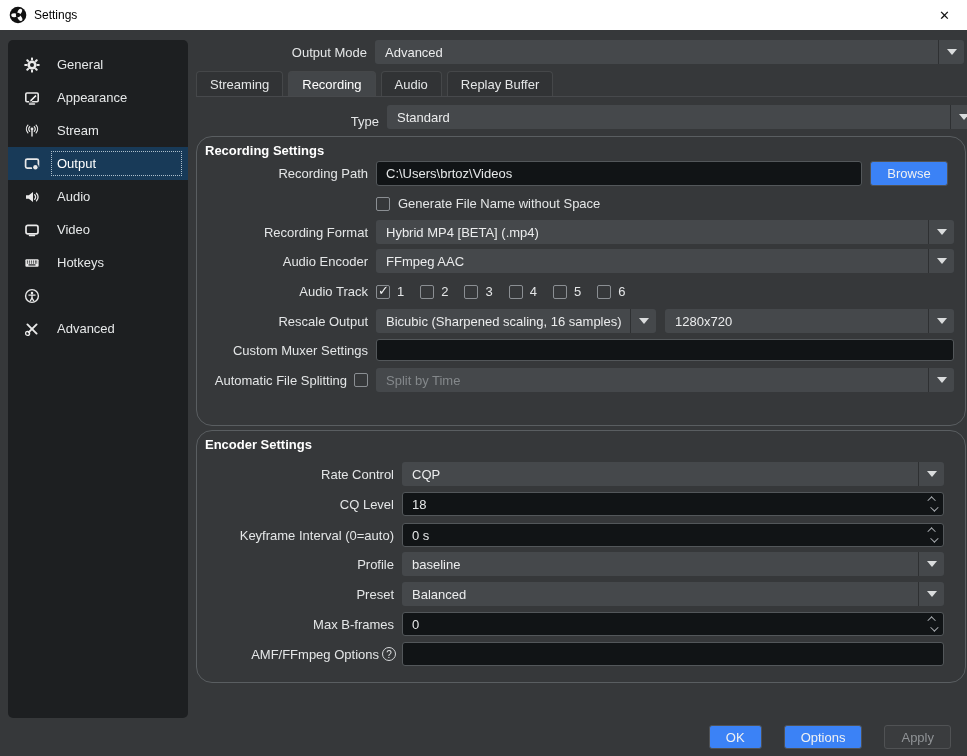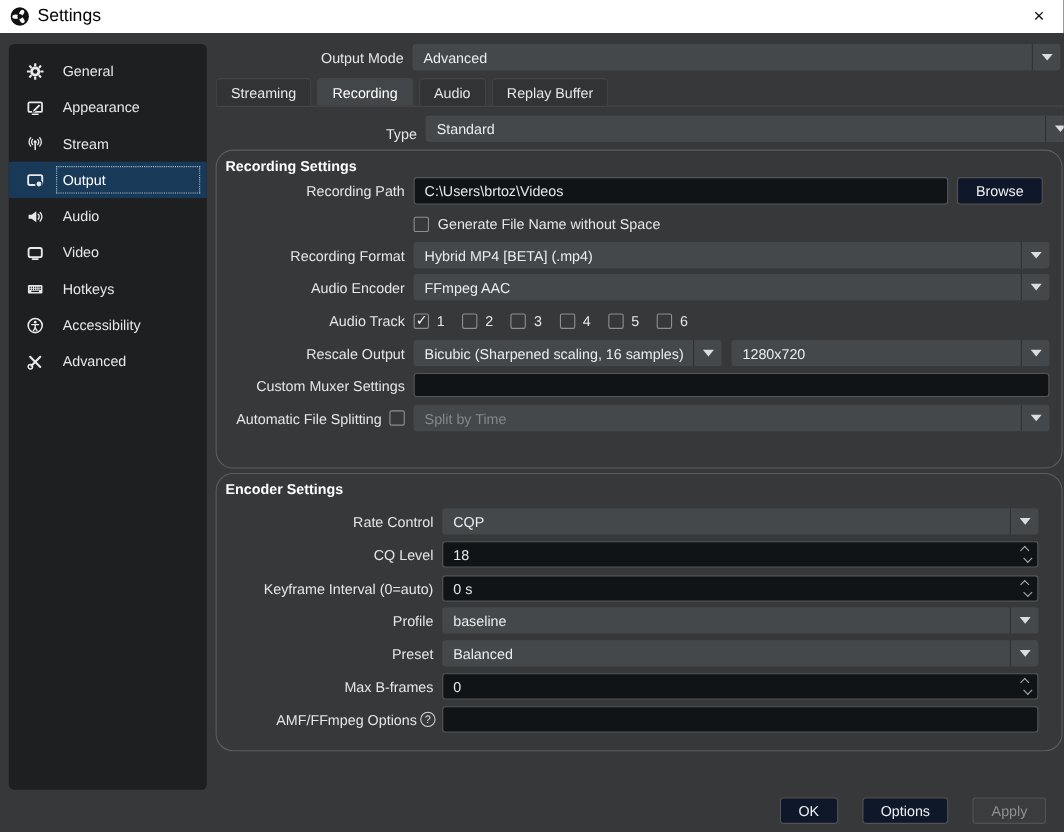--- a/index.html
+++ b/index.html
@@ -5,21 +5,21 @@
   * { margin:0; padding:0; box-sizing:border-box; }
   html,body { width:967px; height:756px; }
   body {
     font-family:"Liberation Sans","DejaVu Sans",sans-serif;
     font-size:13px; color:#e4e6e7; background:#36383a; overflow:hidden;
   }
   
   .titlebar { height:30px; background:#ffffff; color:#000;
     display:flex; align-items:center; padding-left:9px; position:relative; }
   .titlebar .obs-logo { width:18px; height:18px; margin-right:7px; }
-  .titlebar .win-title { font-size:16px; color:#000; }
+  .titlebar .win-title { font-size:12px; color:#000; }
   .close-btn { position:absolute; right:0; top:0; width:45px; height:30px;
     display:flex; align-items:center; justify-content:center; font-size:13px; color:#111; cursor:pointer; }
   
   .dialog { position:relative; height:726px; background:#36383a; }
   
   .sidebar { position:absolute; left:8px; top:10px; width:180px; height:678px;
     background:#1d1f21; border-radius:5px; padding-top:8px; }
   .side-item { height:33px; display:flex; align-items:center; padding:0 6px 0 16px; cursor:pointer; }
   .side-item .sicon { width:16px; height:16px; flex:0 0 16px; margin-right:11px; }
   .side-item .slabel { flex:1; padding:4px 5px; border:1px dotted transparent; color:#e6e8e9; }
@@ -43,21 +43,21 @@
   .spin { position:relative; }
   .spin .spinner { position:absolute; right:7px; top:0; height:100%; display:flex;
     flex-direction:column; align-items:center; justify-content:center; gap:4px; }
   .chev { width:6px; height:6px; border-left:1.6px solid #a8acb0; border-top:1.6px solid #a8acb0; }
   .chev.up { transform:rotate(45deg) translateY(2px); }
   .chev.down { transform:rotate(225deg) translateY(2px); }
   .checkbox { width:14px; height:14px; border:1px solid #8b8f93; border-radius:2px;
     background:transparent; position:relative; cursor:pointer; flex:0 0 14px; }
   .checkbox.checked::after { content:"✓"; position:absolute; left:1px; top:-3px;
     font-size:13px; color:#f2f3f4; font-weight:bold; }
-  .btn { height:24px; background:#0f172a; border:1px solid #505254; border-radius:3px;
+  .btn { height:24px; background:#3b82f6; border:1px solid #505254; border-radius:3px;
     color:#f0f1f2; display:flex; align-items:center; justify-content:center; cursor:pointer; }
   .btn.disabled { color:#8f9295; background:#3a3c3e; }
   
   .tabbar { position:absolute; left:0; top:41px; width:771px; height:26px; display:flex;
     gap:5px; border-bottom:1px solid #47494c; }
   .tab { height:25px; padding:0 13px; background:#313335; border:1px solid #454749;
     border-bottom:none; border-radius:4px 4px 0 0; display:flex; align-items:center;
     color:#e4e6e7; cursor:pointer; }
   .tab.selected { background:#434649; color:#ffffff; }
   
@@ -191,21 +191,20 @@
       <svg class="sicon" viewBox="0 0 16 16">
         <circle cx="8" cy="8" r="6.4" fill="none" stroke="#e9e9e9" stroke-width="1.4"></circle>
         <circle cx="8" cy="4.9" r="1.25" fill="#e9e9e9"></circle>
         <g stroke="#e9e9e9" stroke-width="1.3" fill="none" stroke-linecap="round">
           <path d="M4.9 7.1h6.2"></path>
             <path d="M8 7.1v3"></path>
           <path d="M8 10.1l-1.6 2.5"></path>
             <path d="M8 10.1l1.6 2.5"></path>
         </g>
       </svg>
-      <span class="slabel">Accessibility</span>
     </div>
 
     <div class="side-item">
       <svg class="sicon" viewBox="0 0 16 16">
         <g stroke="#e9e9e9" stroke-width="1.9" stroke-linecap="round">
           <path d="M4.6 11.4 L12.6 3.4"></path>
           <path d="M3.4 3.4 L12.6 12.6"></path>
         </g>
         <circle cx="3.6" cy="12.4" r="2" fill="none" stroke="#e9e9e9" stroke-width="1.3"></circle>
       </svg>

